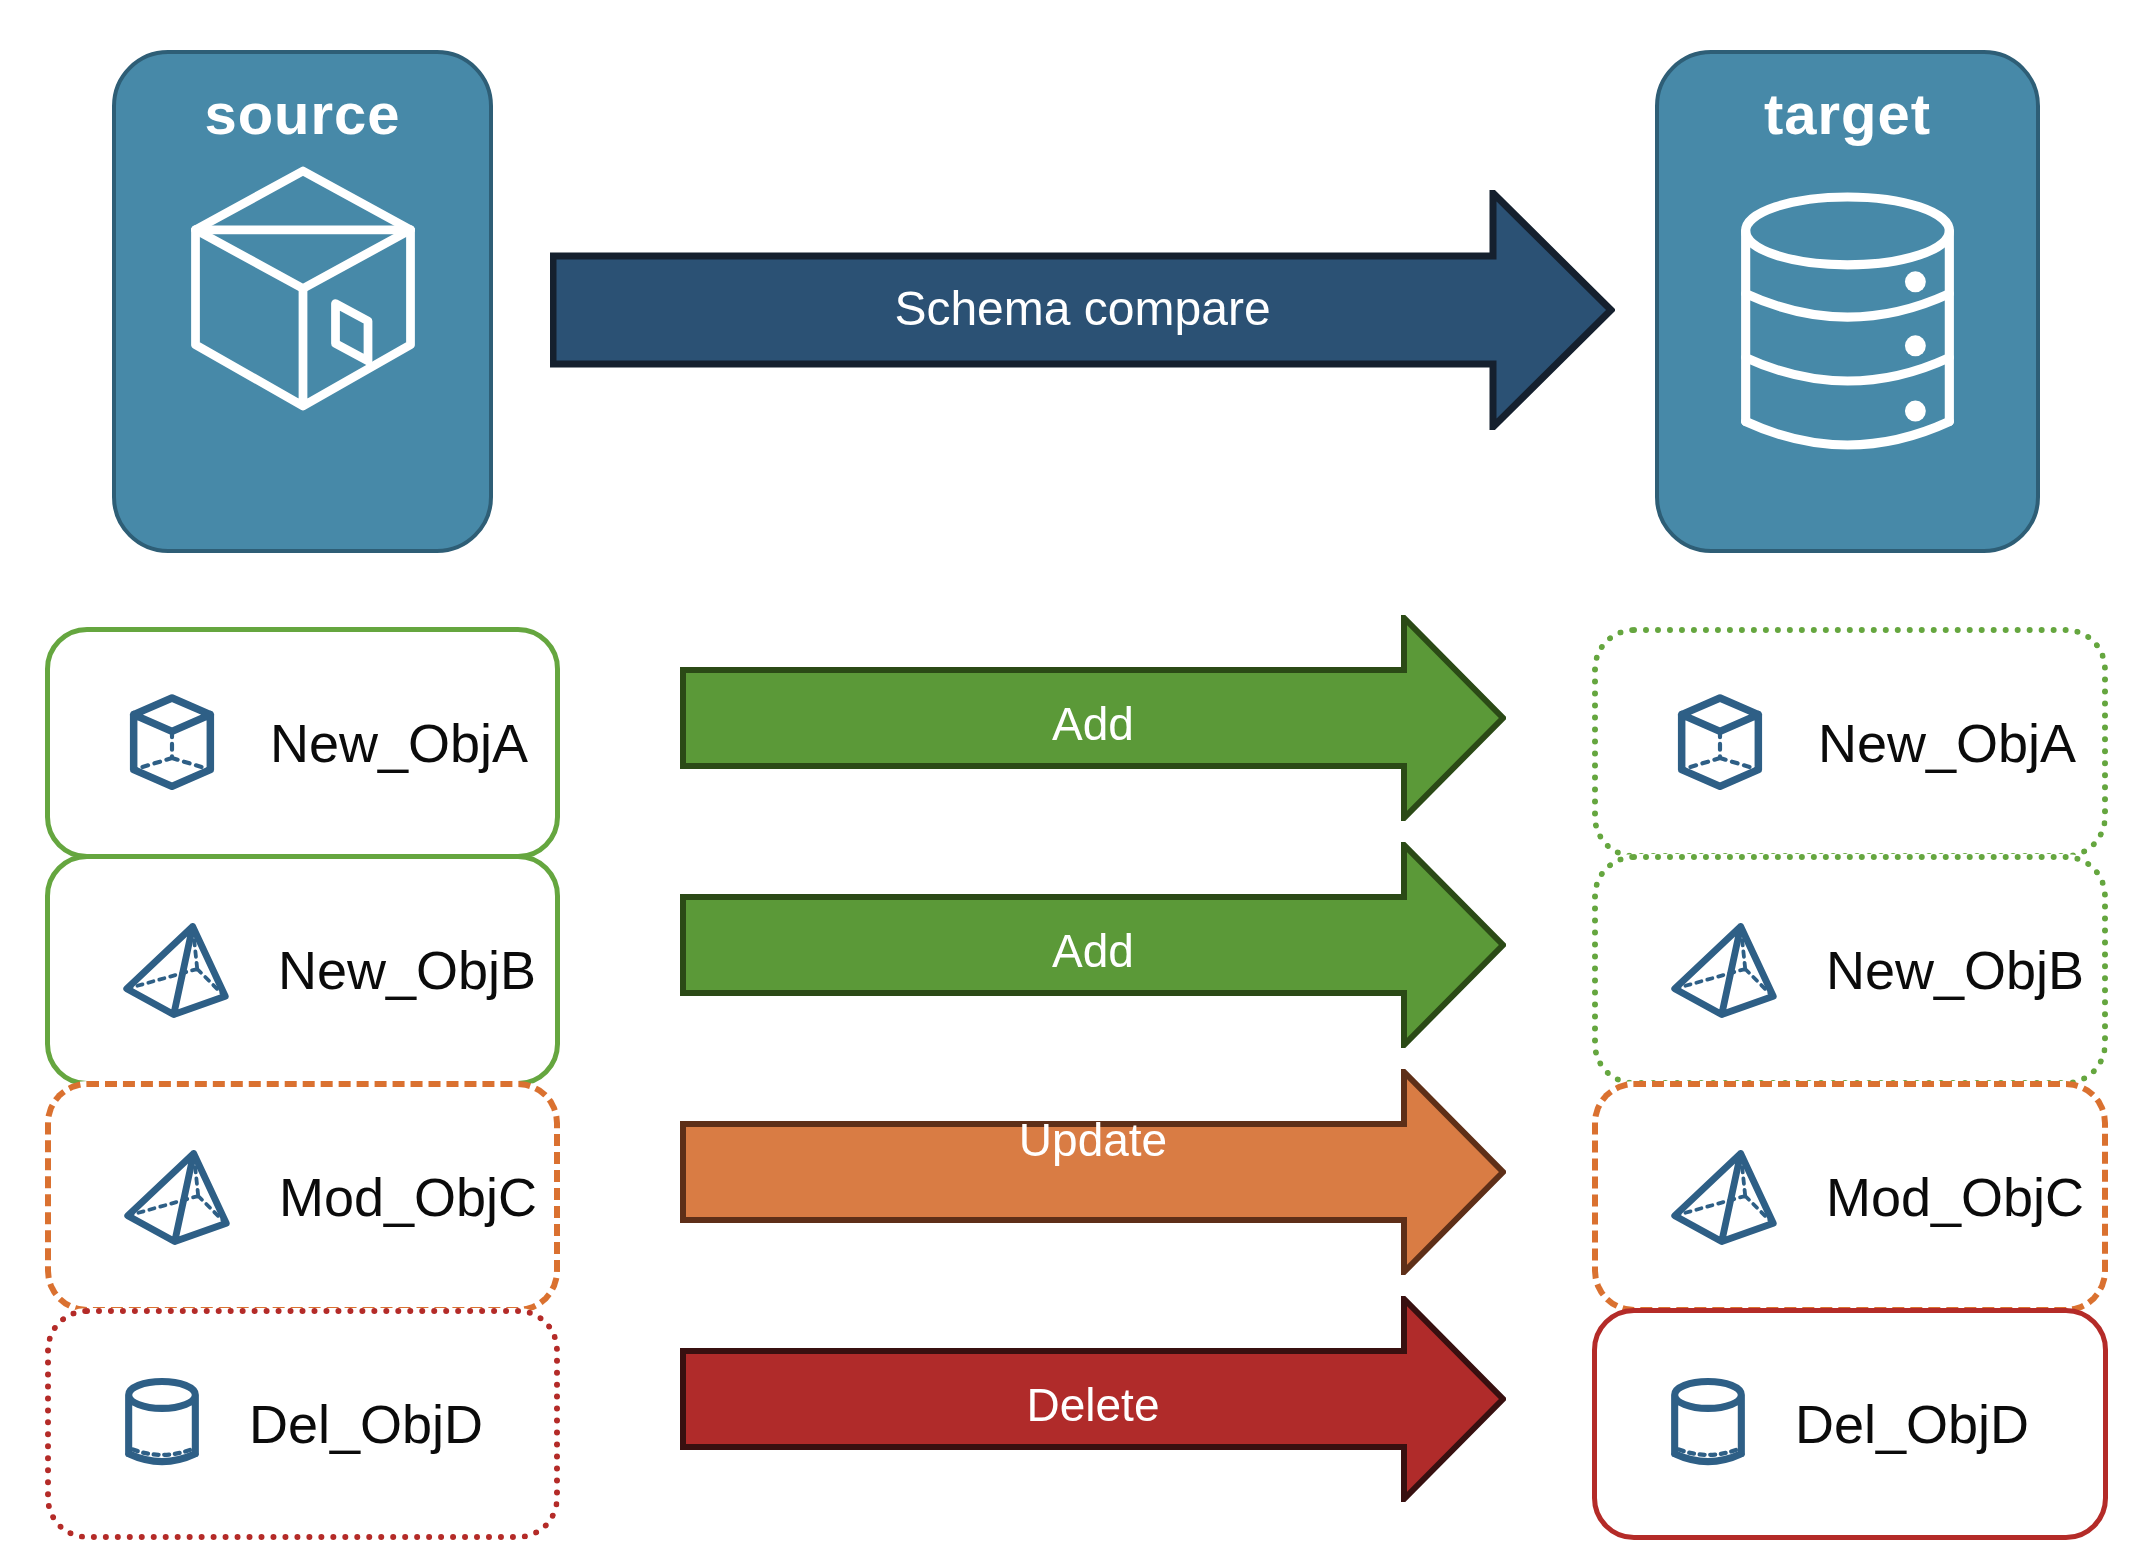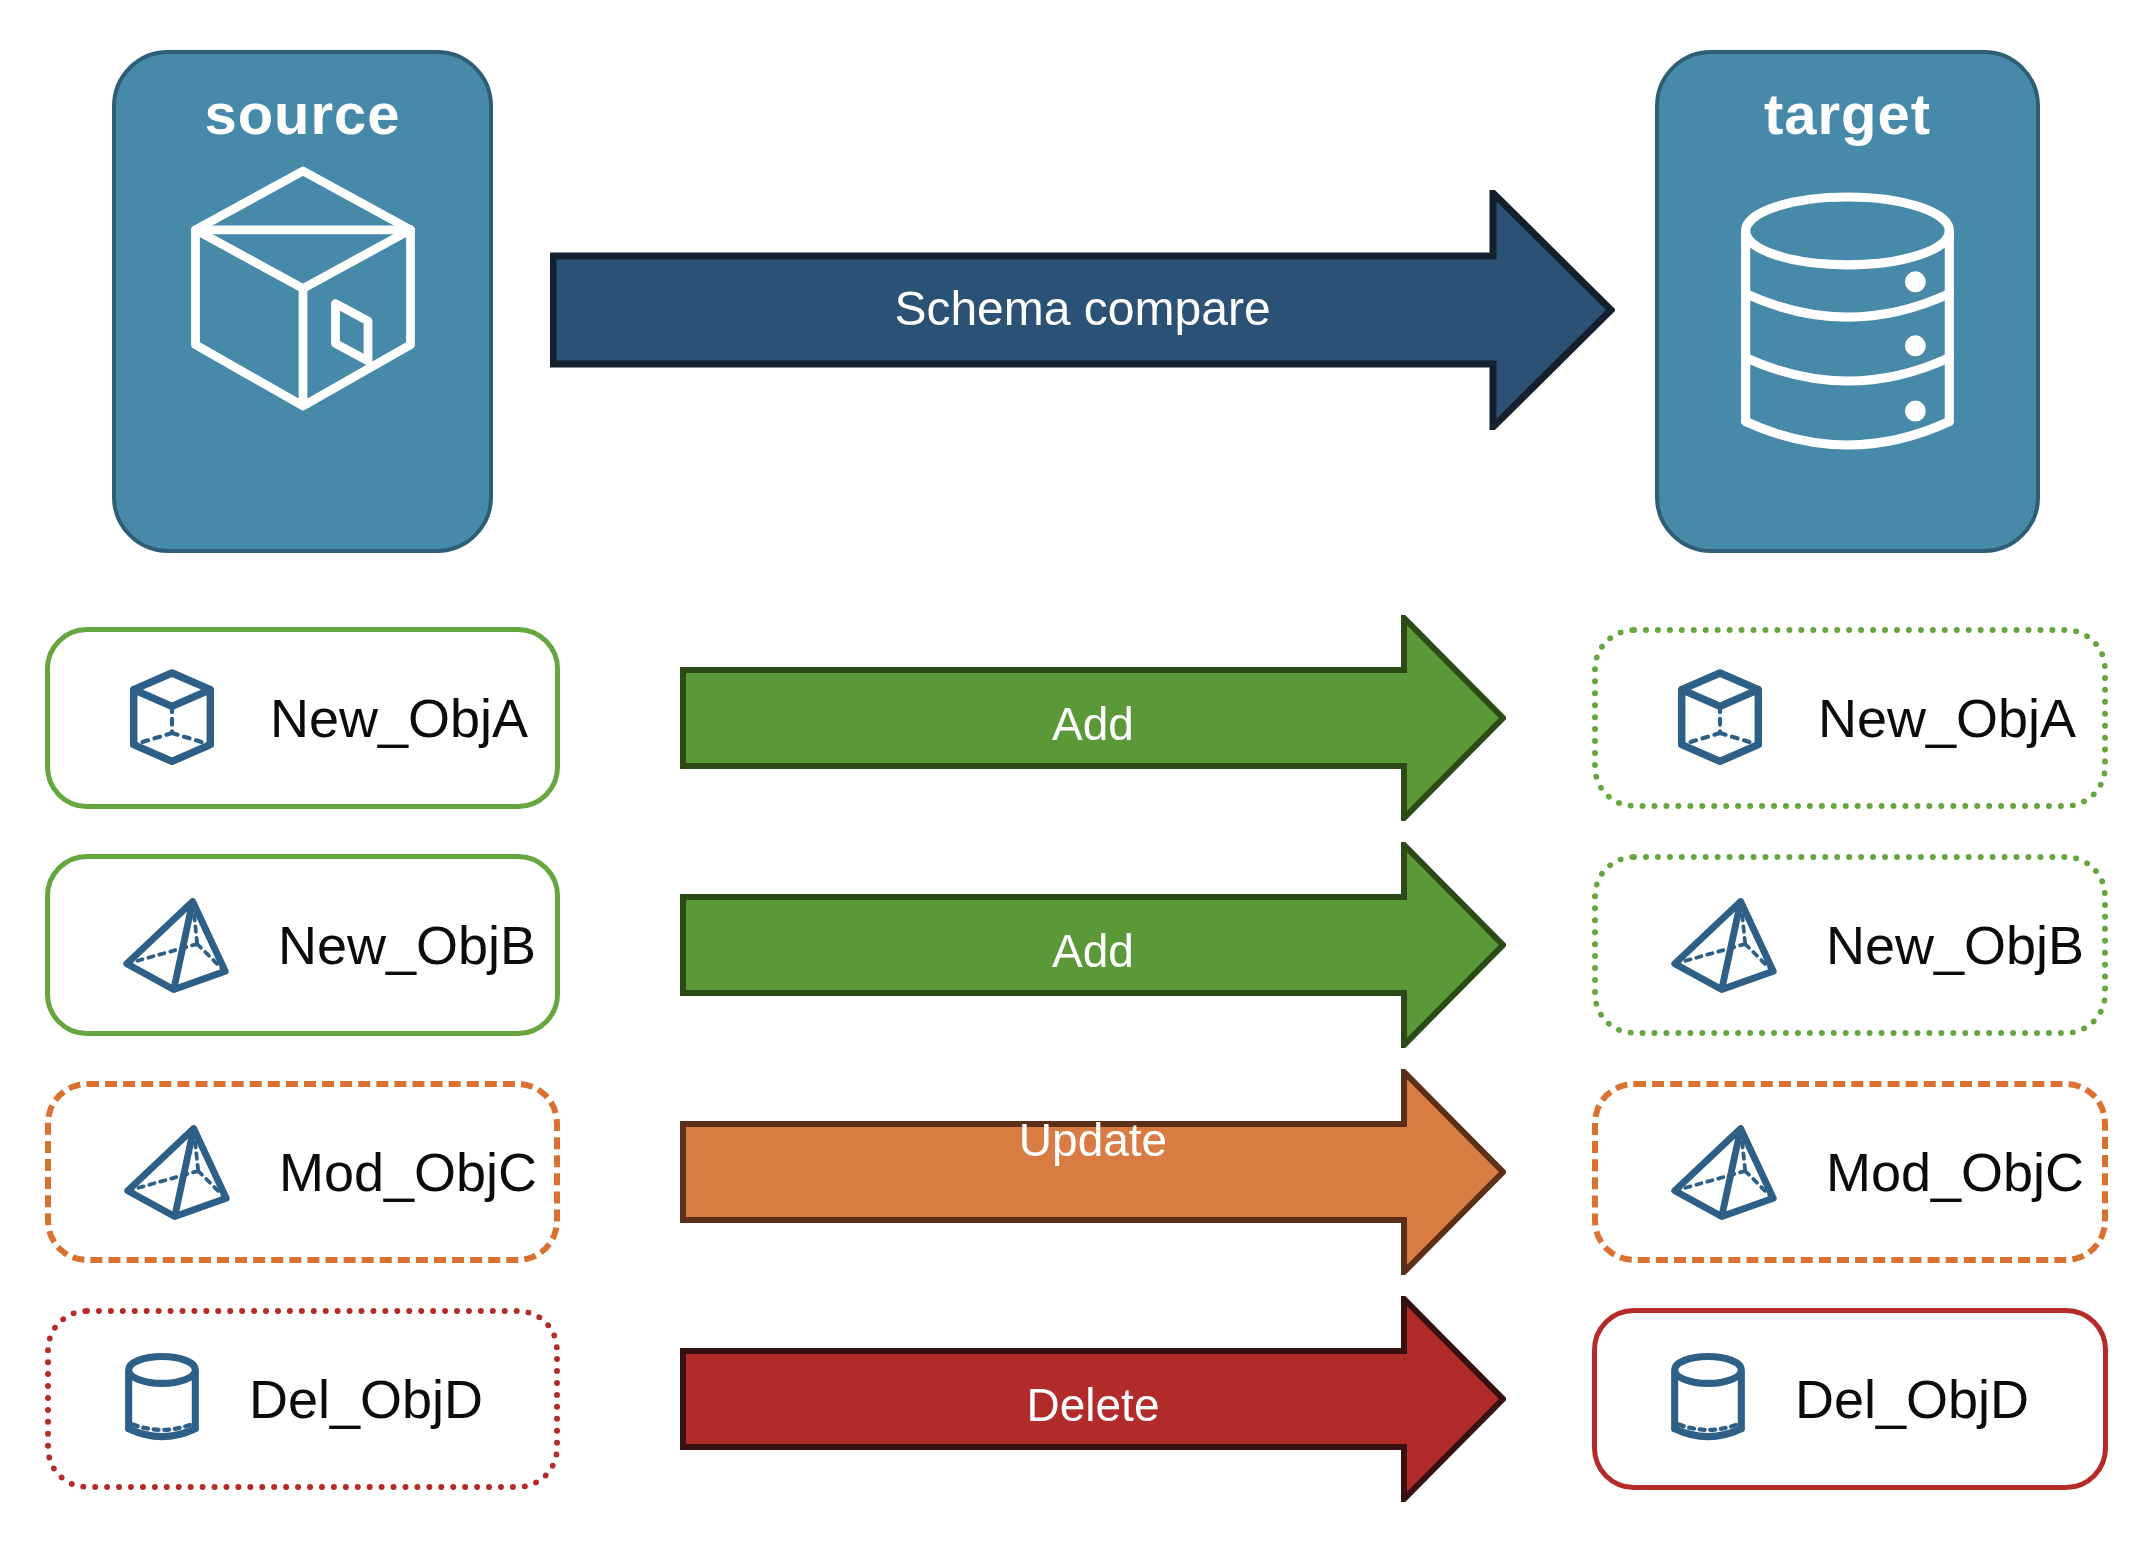--- a/index.html
+++ b/index.html
@@ -16,21 +16,21 @@
   .panel-icon{margin-top:14px;}
 
   
   .compare-arrow{position:absolute;left:550px;top:190px;}
   .compare-arrow polygon{fill:var(--navy-fill);stroke:var(--navy-border);stroke-width:7;}
   .compare-label{position:absolute;left:550px;top:253px;width:1065px;height:110px;
                  display:flex;align-items:center;justify-content:center;
                  color:#ffffff;font-size:48px;}
 
   
-  .obj-box{position:absolute;width:515px;height:182px;border-radius:42px;background:#ffffff;
+  .obj-box{position:absolute;width:515px;height:232px;border-radius:42px;background:#ffffff;
            box-sizing:border-box;display:flex;align-items:center;padding-left:72px;gap:48px;}
   .obj-box.right{left:1592px;width:516px;}
   .obj-box.left{left:45px;}
   .solid-green {border:5px solid var(--green-outline);}
   .dotted-green{border:6px dotted var(--green-outline);}
   .dashed-orange{border:6px dashed var(--orange-outline);}
   .dotted-red  {border:6px dotted var(--red-outline);}
   .solid-red   {border:5px solid var(--red-outline);}
   .obj-label{color:#0b0b0b;font-size:54px;white-space:nowrap;}
 

